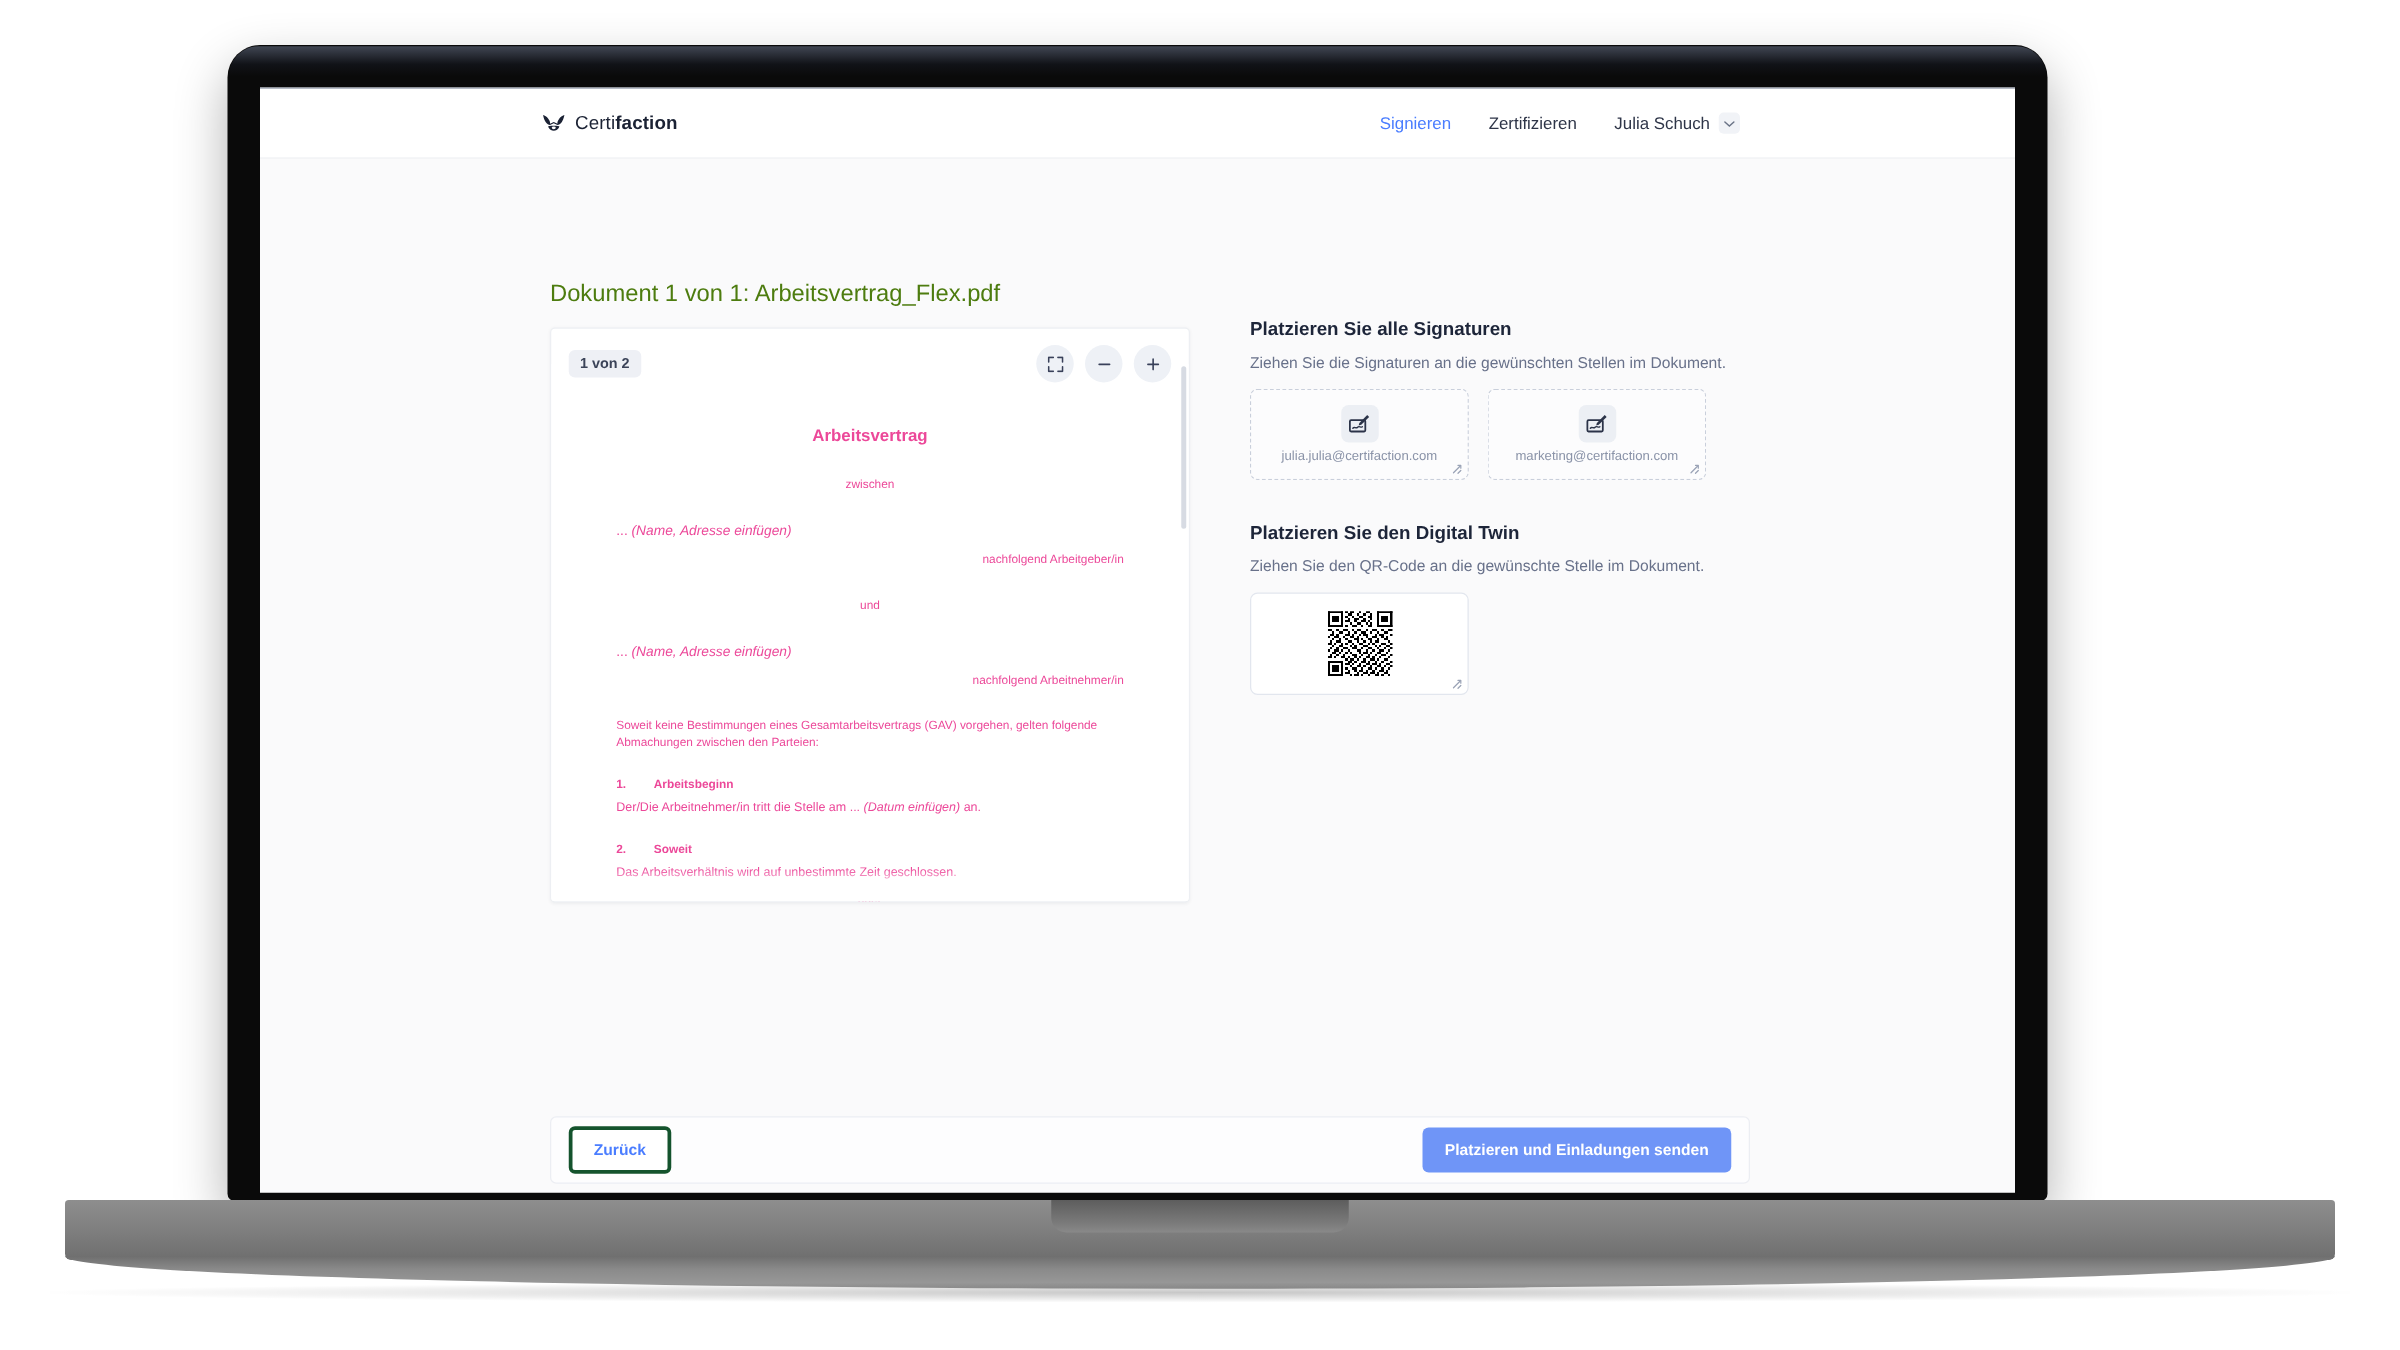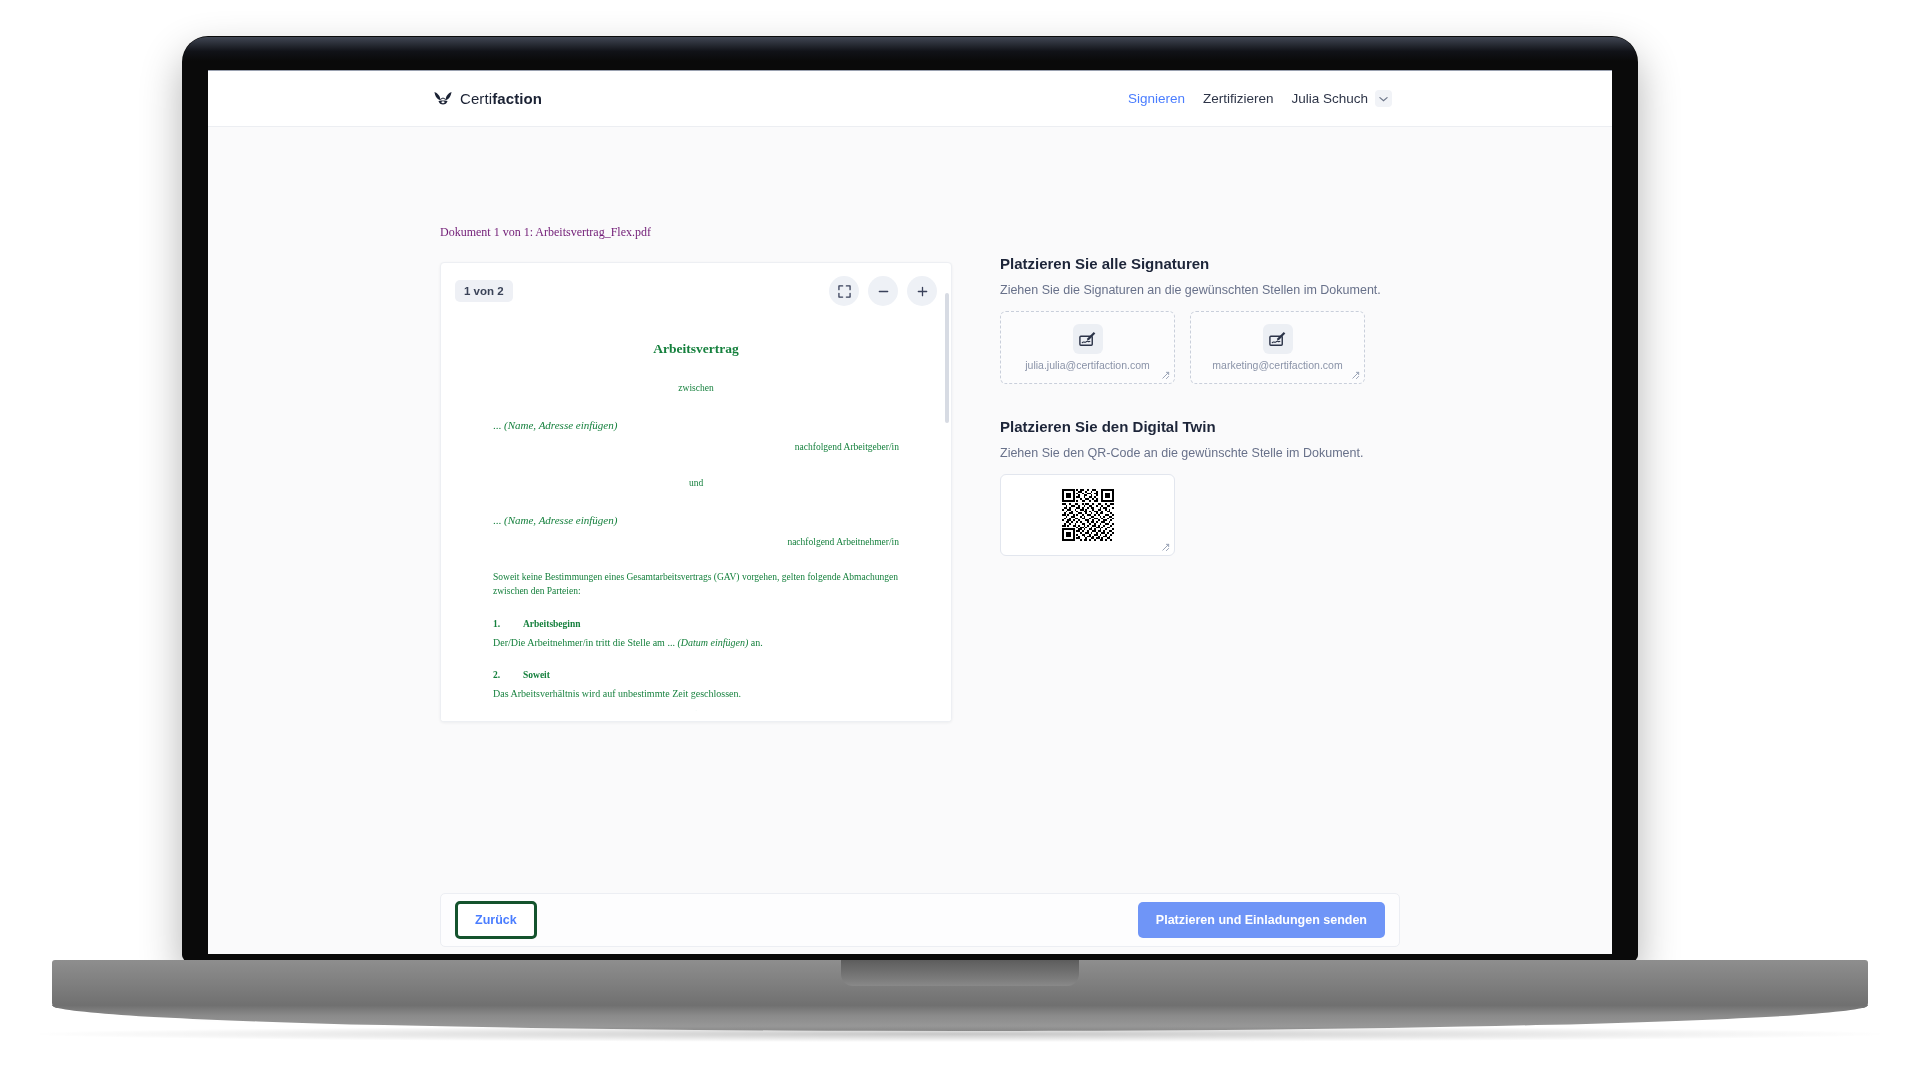--- a/index.html
+++ b/index.html
@@ -110,21 +110,21 @@
     color: #1b2234;
     letter-spacing: .1px;
   }
   .brand-text b { font-weight: 700; }
   .brand-text span.light { font-weight: 400; }
 
   .nav {
     margin-left: auto;
     display: flex;
     align-items: center;
-    gap: 18px;
+    gap: 30px;
     padding-right: 190px;
   }
   .nav-link {
     font-size: 13.5px;
     color: #2e3548;
     text-decoration: none;
     cursor: pointer;
     white-space: nowrap;
   }
   .nav-link.active { color: #4a7dff; }
@@ -147,23 +147,22 @@
     background: #fafafb;
     height: 828px;
     position: relative;
     overflow: hidden;
   }
 
   .doc-label {
     position: absolute;
     left: 232px;
     top: 98px;
-    font-size: 12px;
-    color: #701a75;
-    font-family: Liberation Serif, serif;
+    font-size: 19px;
+    color: #4d7c0f;
   }
 
   
   .pdf-card {
     position: absolute;
     left: 232px;
     top: 135px;
     width: 512px;
     height: 460px;
     background: #ffffff;
@@ -198,22 +197,22 @@
     display: flex; align-items: center; justify-content: center;
     cursor: pointer;
     color: #39415a;
   }
 
   .pdf-page {
     position: absolute;
     left: 0; right: 0; top: 28px; bottom: 0;
     background: #ffffff;
     padding: 22px 52px 0 52px;
-    font-family: Liberation Serif, serif;
-    color: #15803d;
+    font-family: Liberation Sans, sans-serif;
+    color: #ec4899;
   }
   .pdf-title {
     text-align: center;
     font-size: 13.5px;
     font-weight: 700;
     margin-top: 28px;
   }
   .pdf-center {
     text-align: center;
     font-size: 9.5px;

